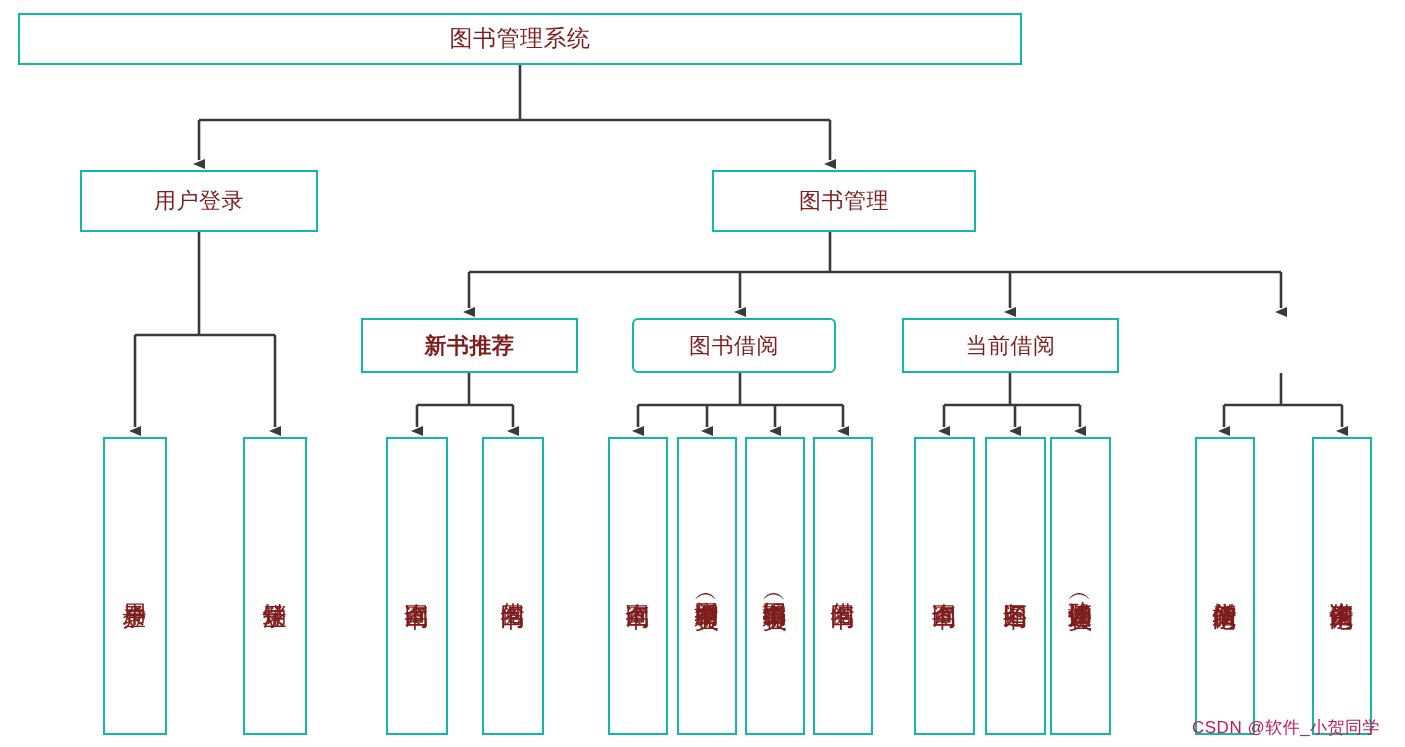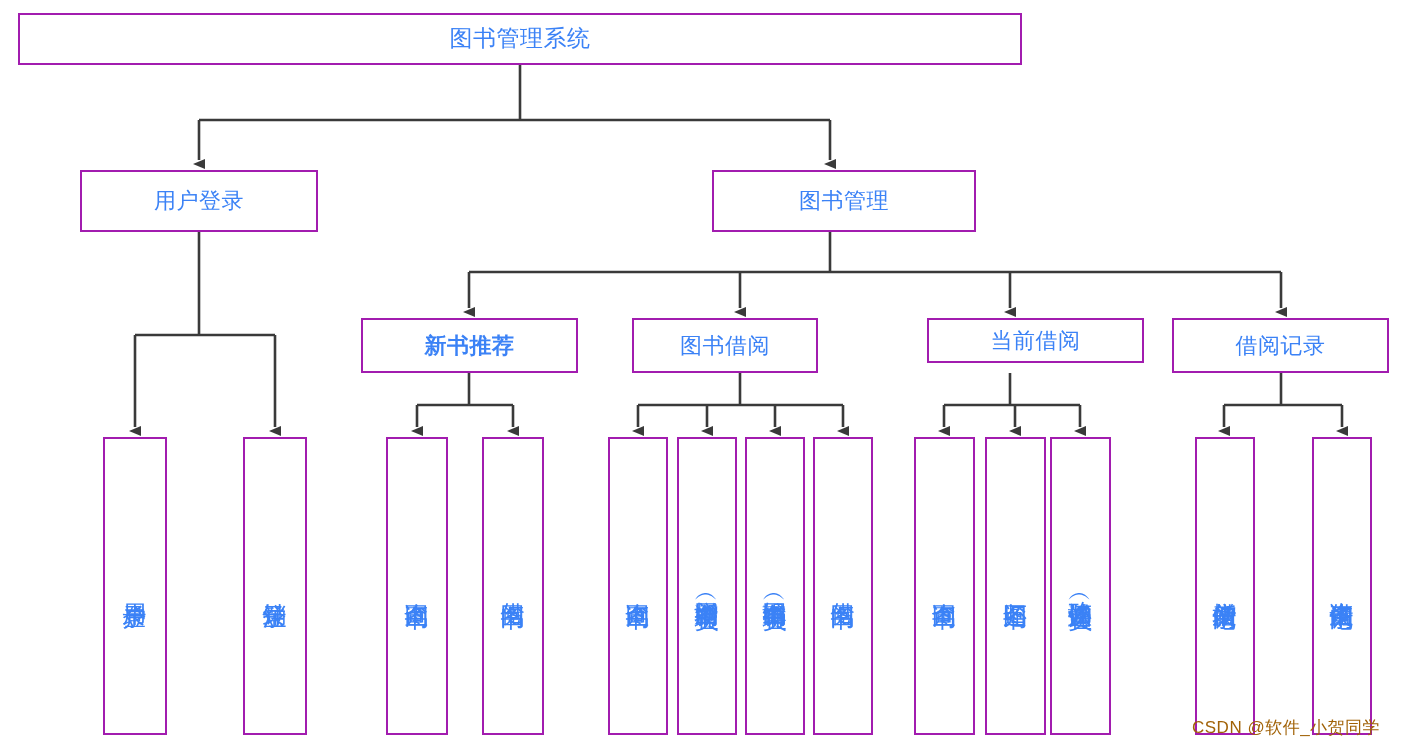--- a/index.html
+++ b/index.html
@@ -22,26 +22,26 @@
     position: absolute;
     left: 0;
     top: 0;
     width: 1405px;
     height: 747px;
     pointer-events: none;
   }
   .node {
     position: absolute;
     box-sizing: border-box;
-    border: 2px solid #a21caf;
+    border: 2px solid #14b8a6;
     background: #ffffff;
     display: flex;
     align-items: center;
     justify-content: center;
-    color: #3b82f6;
+    color: #7f1d1d;
   }
   .node .node-label {
     display: block;
     text-align: center;
     line-height: 1.18;
     white-space: nowrap;
   }
   
   .node.horiz .node-label {
     font-size: 22px;
@@ -60,21 +60,21 @@
     writing-mode: vertical-rl;
     text-orientation: upright;
     font-size: 24px;
     line-height: 1.05;
     letter-spacing: 1px;
     white-space: normal;
     max-height: 100%;
   }
   .watermark {
     position: absolute;
-    color: #a16207;
+    color: #be185d;
     font-size: 17px;
     white-space: nowrap;
     letter-spacing: 0.5px;
     font-family: "Liberation Sans", "DejaVu Sans", sans-serif;
   }
 </style>
 </head>
 <body>
 
 <div id="canvas">
@@ -136,28 +136,25 @@
   <div class="node horiz" style="left:80px; top:170px; width:238px; height:62px;">
     <span class="node-label">用户登录</span>
   </div>
   <div class="node horiz" style="left:712px; top:170px; width:264px; height:62px;">
     <span class="node-label">图书管理</span>
   </div>
 
   <div class="node horiz" style="left:361px; top:318px; width:217px; height:55px;font-weight:bold;">
     <span class="node-label">新书推荐</span>
   </div>
-  <div class="node horiz" style="left:632px; top:318px; width:186px; height:55px;">
+  <div class="node horiz" style="left:632px; top:318px; width:204px; height:55px;border-radius:6px;">
     <span class="node-label">图书借阅</span>
   </div>
-  <div class="node horiz" style="left:927px; top:318px; width:217px; height:45px;">
+  <div class="node horiz" style="left:902px; top:318px; width:217px; height:55px;">
     <span class="node-label">当前借阅</span>
-  </div>
-  <div class="node horiz" style="left:1172px; top:318px; width:217px; height:55px;">
-    <span class="node-label">借阅记录</span>
   </div>
 
   <div class="node vert" style="left:103px; top:437px; width:64px; height:298px;">
     <span class="node-label">用户登录</span>
   </div>
   <div class="node vert" style="left:243px; top:437px; width:64px; height:298px;">
     <span class="node-label">注销登录</span>
   </div>
 
   <div class="node vert" style="left:386px; top:437px; width:62px; height:298px;">

